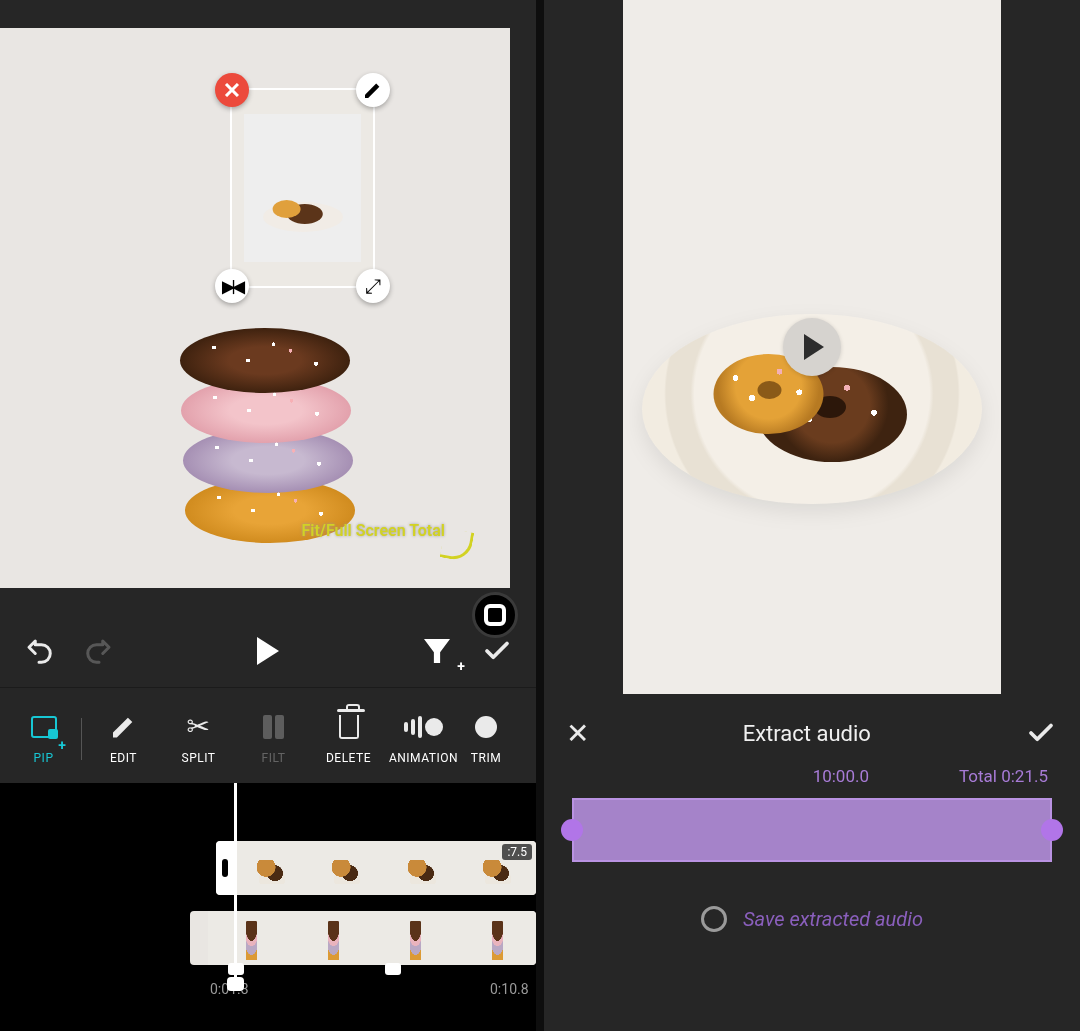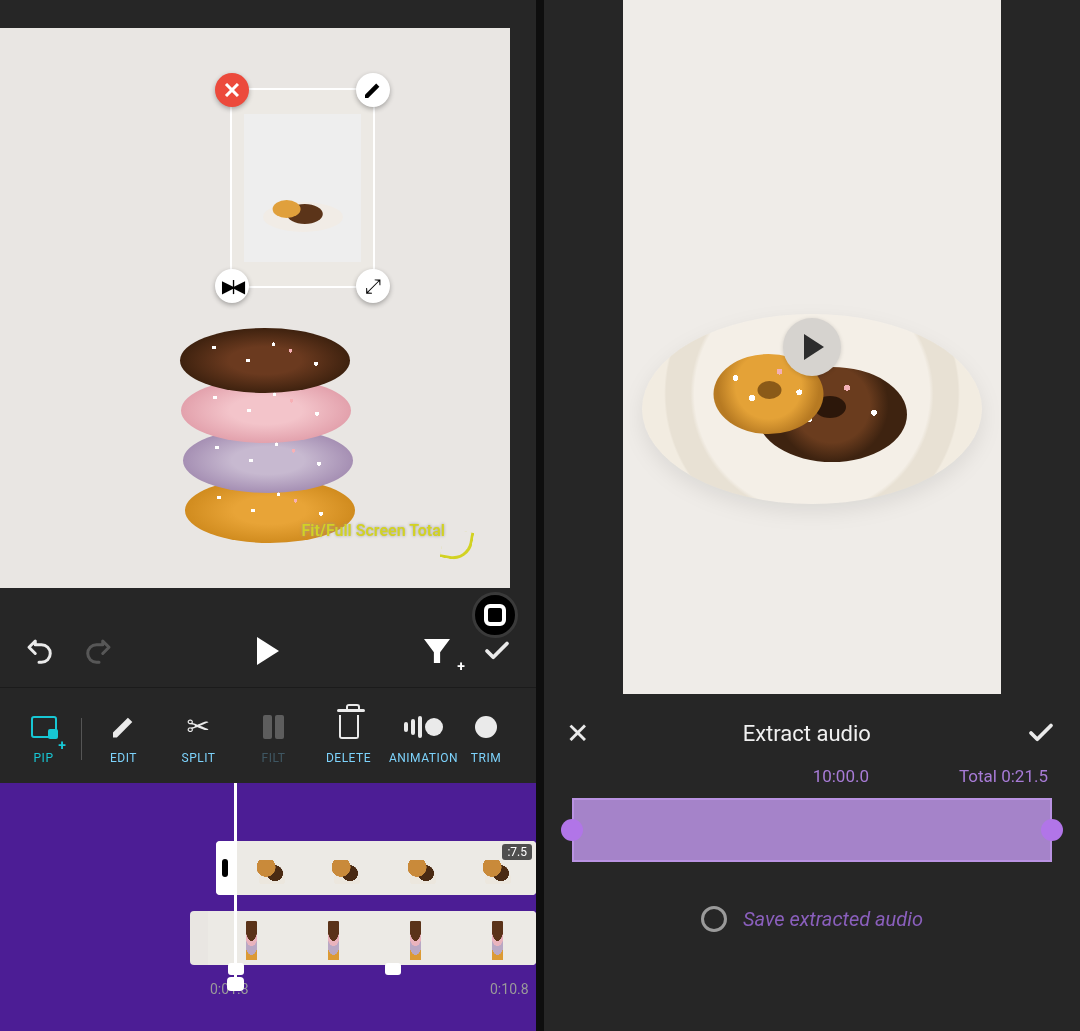--- a/index.html
+++ b/index.html
@@ -134,21 +134,21 @@
     border-top:1px solid #1b1b1b;
     overflow:hidden;
   }
   .tool{
     width:75px; display:flex; flex-direction:column; align-items:center; gap:10px;
     font-size:12px; letter-spacing:.5px; cursor:pointer;
   }
   .tool.disabled{ opacity:.28; cursor:default;}
   .tool .ticon{ height:28px; display:flex; align-items:center; justify-content:center; }
   .tool.active{ color:#17c7d4; }
-  .tool .tlabel{ color:#7dd3fc; font-size:12px;}
+  .tool .tlabel{ color:#ffffff; font-size:12px;}
   .tool.active .tlabel{ color:#17c7d4; }
   .tool-divider{ width:1px; height:42px; background:#555; margin:0 4px 0 0; align-self:center;}
   .tool-filter{ width:50px; }
 
   .pip-glyph{ width:26px;height:22px;border:2.5px solid #17c7d4;border-radius:3px;position:relative;}
   .pip-glyph::after{content:"";position:absolute;right:-3px;bottom:-3px;width:10px;height:10px;background:#17c7d4;border-radius:2px;}
   .pip-plus{position:absolute;right:-10px;bottom:-12px;color:#17c7d4;font-size:14px;font-weight:700;}
   .pencil-big{ width:22px;height:22px;background:#eaeaea;clip-path:polygon(0 80%,70% 10%,90% 30%,20% 100%,0 100%);}
   .scissors{ font-size:28px; color:#eaeaea; line-height:1;}
   .split-glyph{ width:22px; display:flex; gap:3px;}
@@ -157,21 +157,21 @@
   .trash::before{content:"";position:absolute;top:-6px;left:-4px;width:28px;height:3px;background:#eaeaea;border-radius:2px;}
   .trash::after{content:"";position:absolute;top:-11px;left:5px;width:10px;height:5px;border:2.5px solid #eaeaea;border-bottom:none;border-radius:3px 3px 0 0;}
   .anim-glyph{ display:flex; align-items:center; gap:3px;}
   .anim-glyph .bar{ width:4px;background:#eaeaea;border-radius:2px;}
   .anim-glyph .b1{height:10px}.anim-glyph .b2{height:16px}.anim-glyph .b3{height:22px}
   .anim-glyph .dot{ width:18px;height:18px;background:#eaeaea;border-radius:50%;}
   .filter-dot{ width:22px;height:22px;border-radius:50%;background:#eaeaea;}
 
   
   .timeline-area{
-    flex:1; position:relative; background:#4c1d95; padding-top:6px;
+    flex:1; position:relative; background:#000000; padding-top:6px;
   }
   .playhead{
     position:absolute; left:234px; top:0; width:3px; height:200px; background:#fff; z-index:5;
   }
   .playhead::after{
     content:""; position:absolute; left:-7px; bottom:-8px; width:17px; height:14px;
     background:#fff; border-radius:4px;
   }
   .track{
     position:absolute; height:54px; border-radius:4px; overflow:hidden;

